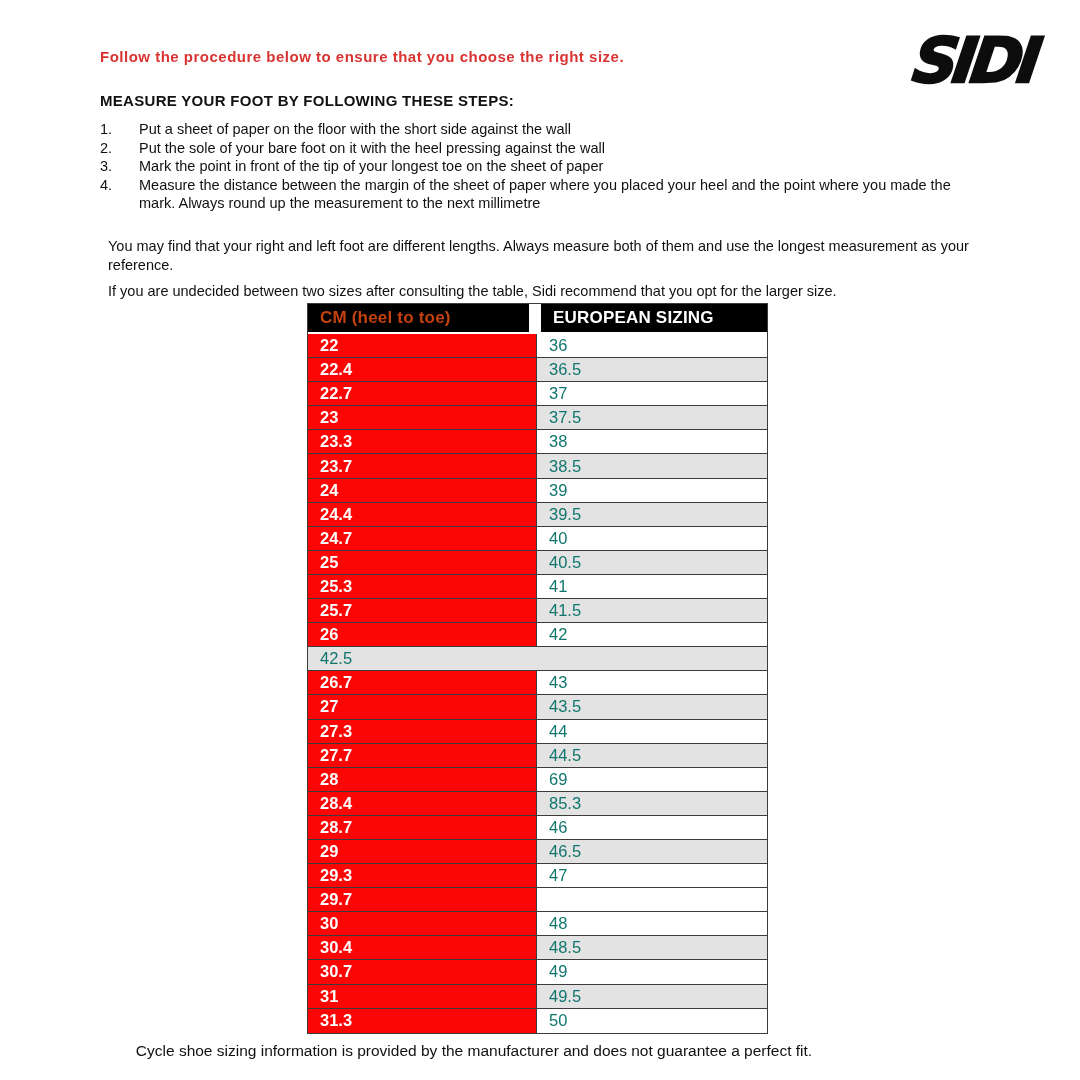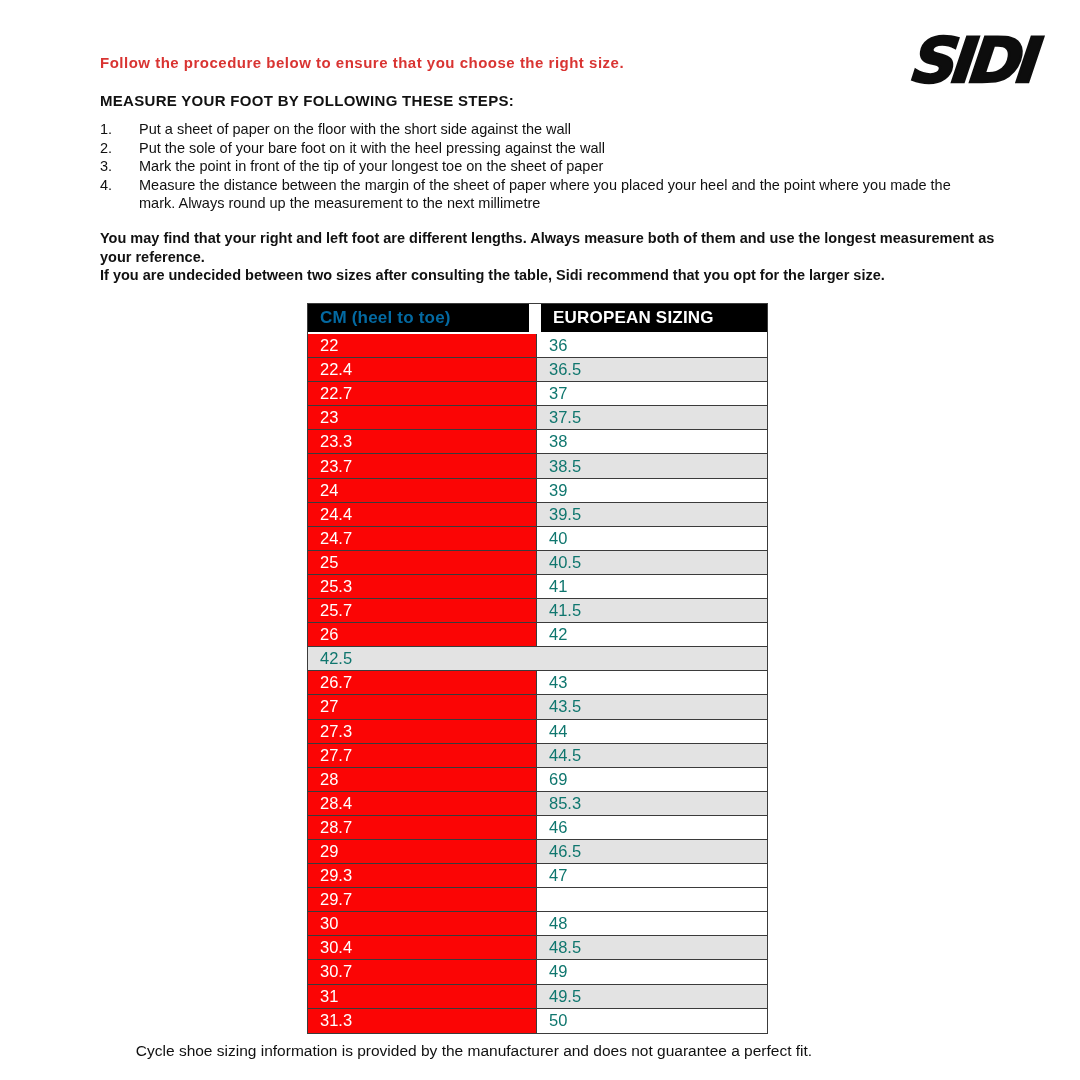--- a/index.html
+++ b/index.html
@@ -15,21 +15,21 @@
     width:1080px;height:1080px;
     background:#ffffff;
     font-family:"Liberation Sans", sans-serif;
     color:var(--ink);
     position:relative;
     overflow:hidden;
   }
   .page{position:absolute;inset:0;background:#fff;}
 
   .intro-heading{
-    position:absolute;left:100px;top:54px;
+    position:absolute;left:100px;top:48px;
     color:var(--heading-red);
     font-size:15px;font-weight:bold;letter-spacing:0.5px;
   }
 
   .logo{
     position:absolute;right:44px;top:30px;
     font-family:"DejaVu Sans", sans-serif;
     font-size:62px;line-height:62px;
     font-weight:bold;font-style:italic;
     letter-spacing:-5px;
@@ -48,44 +48,44 @@
     margin:0;padding:0;list-style:none;
   }
   .step{display:flex;font-size:14.5px;line-height:18.6px;}
   .step .num{width:39px;flex:none;}
   .step .txt{width:850px;}
 
   .notes{
     position:absolute;left:100px;top:229px;width:910px;
     font-size:14.5px;line-height:18.6px;
   }
-  .notes p{margin:0;font-weight:bold;}
+  .notes p{margin:8px;}
 
   .size-table{
     position:absolute;left:307px;top:303px;width:461px;
     border:1.5px solid var(--line);
     box-sizing:border-box;
     background:#fff;
   }
   .t-row{display:flex;height:24.1px;border-bottom:1.5px solid var(--line);box-sizing:border-box;}
   .t-row:last-child{border-bottom:none;}
   .t-head{height:30px;border-bottom:2px solid #ffffff;}
   .cell{display:flex;align-items:center;padding-left:12px;box-sizing:border-box;overflow:hidden;}
   .c1{width:229px;flex:none;}
   .c2{flex:1;}
   .t-head .c1{
-    background:var(--header-bg);color:#0369a1;font-weight:bold;font-size:17px;
+    background:var(--header-bg);color:#c2410c;font-weight:bold;font-size:17px;
     border-right:8px solid #ffffff;letter-spacing:0.2px;
   }
   .t-head .c2{
     background:var(--header-bg);color:#fff;font-weight:bold;font-size:17px;
     border-left:4px solid #ffffff;letter-spacing:0.2px;
   }
   .t-body .c1{
-    background:var(--cell-red);color:#ffffff;font-weight:normal;font-size:16.5px;
+    background:var(--cell-red);color:#ffffff;font-weight:bold;font-size:16.5px;
     border-right:1.5px solid var(--line);
   }
   .t-body .c2{background:#ffffff;color:#0f766e;font-size:16.5px;}
   .t-body .t-row.alt .c2{background:var(--alt-gray);}
 
   .footer{
     position:absolute;left:0;top:1042px;width:948px;
     text-align:center;font-size:15.5px;
   }
 </style>

